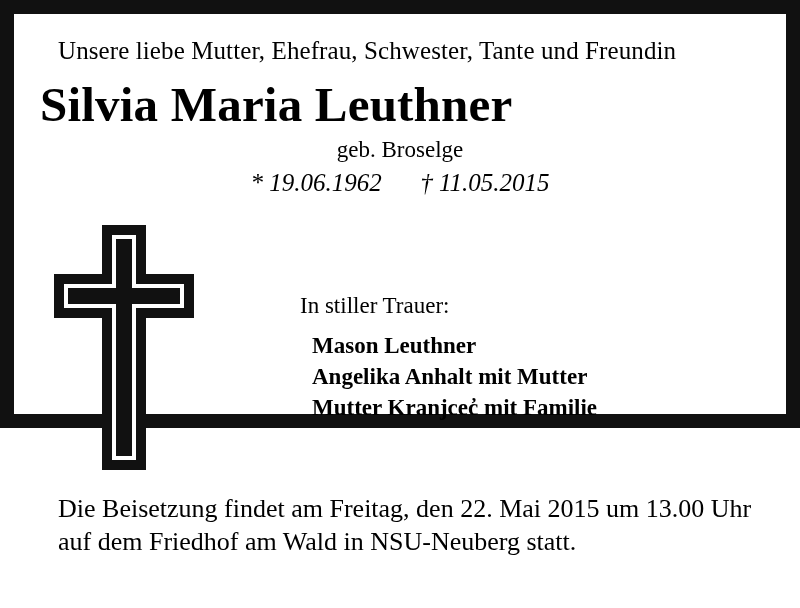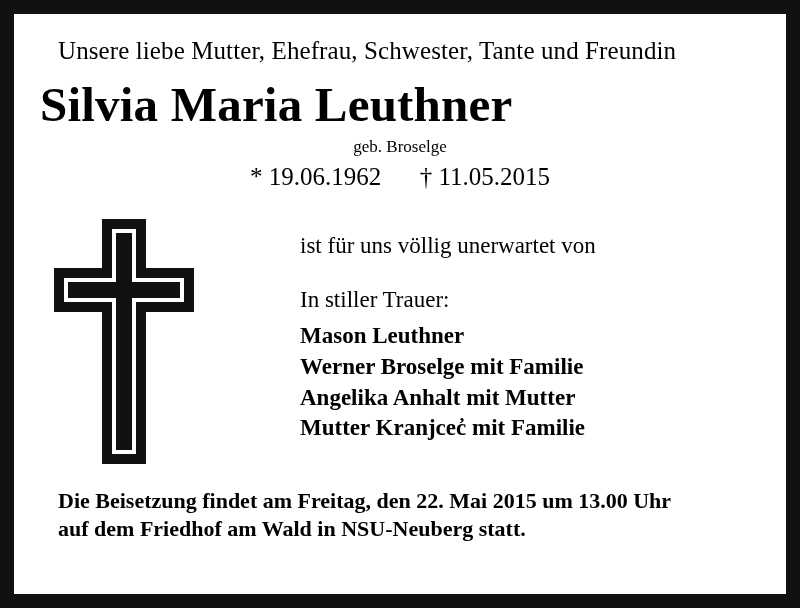--- a/index.html
+++ b/index.html
@@ -10,21 +10,21 @@
   body {
     width: 800px;
     height: 608px;
     font-family: "Liberation Serif", serif;
     color: #000000;
     overflow: hidden;
   }
   .obituary {
     position: relative;
     width: 800px;
-    height: 608px;
+    height: 428px;
     box-sizing: border-box;
     background: #111111;
     padding: 14px;
   }
   .inner {
     position: relative;
     width: 100%;
     height: 100%;
     box-sizing: border-box;
     background: #ffffff;
@@ -38,28 +38,29 @@
     letter-spacing: 0.1px;
   }
   .name {
     font-size: 49px;
     font-weight: bold;
     text-align: left;
     margin: 8px 0 2px 0;
     letter-spacing: 0.2px;
   }
   .maiden {
-    font-size: 17px;
+    font-size: 23px;
     text-align: center;
     margin: 4px 0 2px 0;
   }
   .dates {
     font-size: 25px;
     text-align: center;
     margin: 6px 0 0 0;
+    font-style: italic;
   }
   .dates .sep {
     display: inline-block;
     width: 26px;
   }
   .body-row {
     position: relative;
     margin-top: 18px;
     min-height: 268px;
   }
@@ -81,33 +82,32 @@
     font-size: 23px;
     line-height: 1.32;
     margin: 0 0 26px 0;
   }
   .mourn-label {
     font-size: 23px;
     margin: 0 0 8px 0;
   }
   .mourners {
     list-style: none;
-    margin: 0;
+    margin: 12px;
     padding: 0;
   }
   .mourners li {
     font-size: 23px;
     font-weight: bold;
     line-height: 1.33;
   }
   .footer {
-    font-size: 22px;
+    font-size: 26px;
     line-height: 1.26;
     margin: 10px 0 16px 18px;
-    font-weight: bold;
   }
   .footer div { white-space: nowrap; }
 </style>
 </head>
 <body>
 
 <div class="obituary">
   <div class="inner">
 
     <p class="intro">Unsere liebe Mutter, Ehefrau, Schwester, Tante und Freundin</p>
@@ -136,28 +136,27 @@
           </g>
           <g fill="#111111">
             <rect x="62" y="14" width="16" height="217"></rect>
             <rect x="14" y="63" width="112" height="16"></rect>
           </g>
         </svg>
       </div>
 
       <div class="text-col">
         <p class="passage">
-          <span>ist für uns völlig unerwartet von</span><br>
+          <br>
         </p>
 
         <div class="mourn-label">In stiller Trauer:</div>
 
         <ul class="mourners">
           <li>Mason Leuthner</li>
-          <li>Werner Broselge mit Familie</li>
           <li>Angelika Anhalt mit Mutter</li>
           <li>Mutter Kranjcec̓ mit Familie</li>
         </ul>
       </div>
     </div>
 
     <div class="footer">
       <div>Die Beisetzung findet am Freitag, den 22. Mai 2015 um 13.00 Uhr</div>
       <div>auf dem Friedhof am Wald in NSU-Neuberg statt.</div>
     </div>

